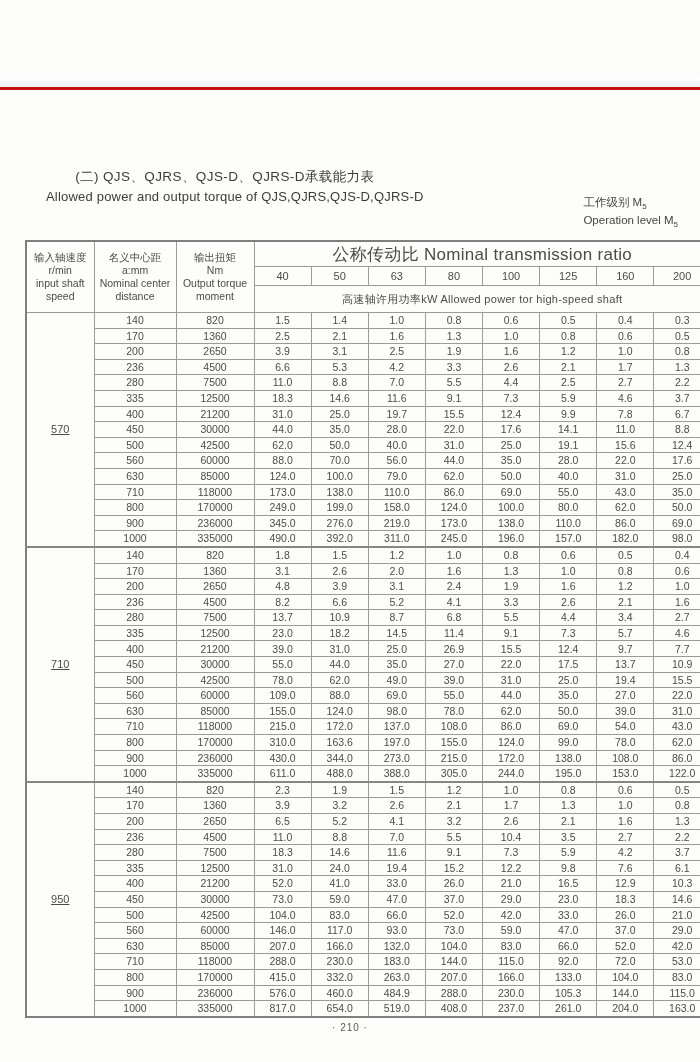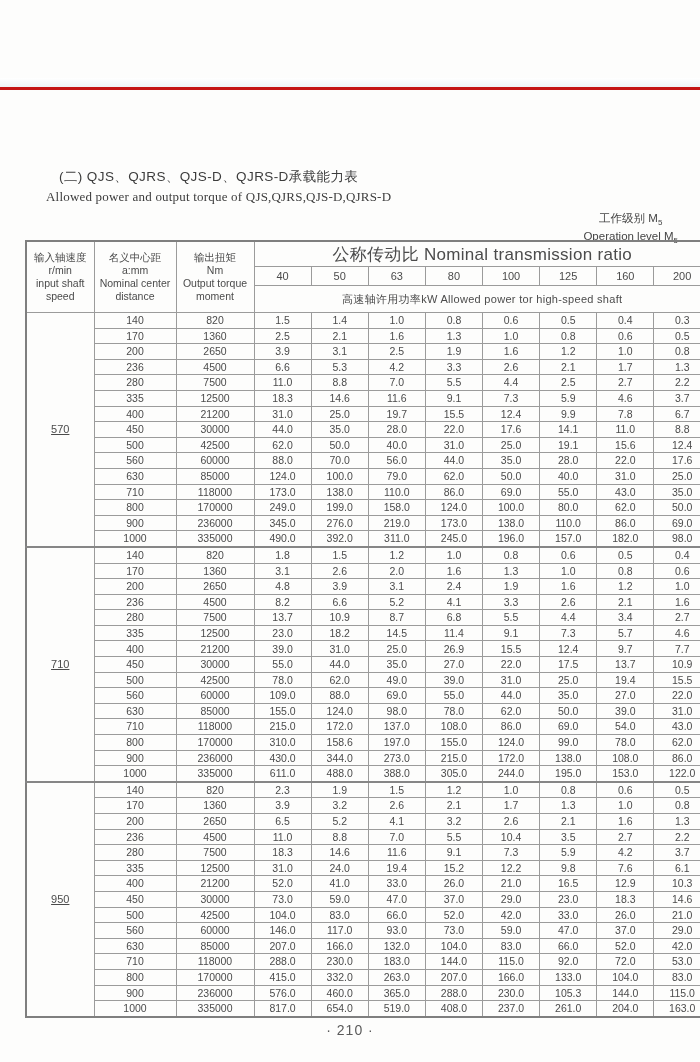--- a/index.html
+++ b/index.html
@@ -10,23 +10,23 @@
     position:relative;
     overflow:hidden;
     color:#4b4b4b;
   }
   .rule-halo { position:absolute; top:78px; left:0; width:700px; height:9px;
                background:linear-gradient(#ffffff,#eef3f5); }
   .red-rule  { position:absolute; top:87px; left:0; width:700px; height:3px; }
 
   .title-block { position:absolute; left:26px; top:168px; color:#3c3c3c;text-align:center; }
   .title-zh { font-size:13.5px; letter-spacing:0.4px; }
-  .title-en { font-size:13px; margin-left:20px; margin-top:3px; letter-spacing:0.2px;font-family:Liberation Serif, serif; }
-
-  .work-level { position:absolute; right:22px; top:211px; text-align:center;
+  .title-en { font-size:13px; margin-left:20px; margin-top:3px; letter-spacing:0.2px; }
+
+  .work-level { position:absolute; right:22px; top:195px; text-align:left;
                 font-size:11.5px; color:#454545; line-height:1.35; }
   .work-level sub { font-size:8px; }
 
   table.capacity {
     position:absolute; left:25px; top:240px; width:687px;
     border-collapse:collapse; table-layout:fixed;
     border:2px solid #7f7f7f;
   }
   table.capacity th, table.capacity td {
     border:1px solid #9b9b9b;
@@ -38,21 +38,21 @@
   }
   th.hdr-main   { font-size:10.5px; line-height:1.25; white-space:pre-line; }
   th.span-header{ height:24px; font-size:17px; letter-spacing:0.3px; }
   th.ratio-cell { height:18px; font-size:11px;margin-top:28px; }
   th.power-header{ height:26px; font-size:11px; letter-spacing:0.3px; }
   tbody td { height:14.6px; font-size:10.5px; line-height:1; }
   td.speed-cell { font-size:11px;text-decoration:underline; }
   tr.block-start td { border-top:2px solid #868686; }
 
   .page-number { position:absolute; top:1022px; left:0; width:700px;
-                 text-align:center; font-size:14px; color:#5a5a5a; letter-spacing:1px; }
+                 text-align:center; font-size:10px; color:#5a5a5a; letter-spacing:1px; }
 </style>
 </head>
 <body>
 
 <div class="rule-halo"></div>
 <div class="red-rule" style="background: rgb(196, 20, 20);"></div>
 
 <div class="title-block">
   <div class="title-zh">(二) QJS、QJRS、QJS-D、QJRS-D承载能力表</div>
   <div class="title-en">Allowed power and output torque of QJS,QJRS,QJS-D,QJRS-D</div>
@@ -431,21 +431,21 @@
         <td>108.0</td>
         <td>86.0</td>
         <td>69.0</td>
         <td>54.0</td>
         <td>43.0</td>
       </tr>
       <tr>
         <td>800</td>
         <td>170000</td>
         <td>310.0</td>
-        <td>158.6</td>
+        <td>163.6</td>
         <td>197.0</td>
         <td>155.0</td>
         <td>124.0</td>
         <td>99.0</td>
         <td>78.0</td>
         <td>62.0</td>
       </tr>
       <tr>
         <td>900</td>
         <td>236000</td>
@@ -625,21 +625,21 @@
         <td>166.0</td>
         <td>133.0</td>
         <td>104.0</td>
         <td>83.0</td>
       </tr>
       <tr>
         <td>900</td>
         <td>236000</td>
         <td>576.0</td>
         <td>460.0</td>
-        <td>365.0</td>
+        <td>484.9</td>
         <td>288.0</td>
         <td>230.0</td>
         <td>105.3</td>
         <td>144.0</td>
         <td>115.0</td>
       </tr>
       <tr>
         <td>1000</td>
         <td>335000</td>
         <td>817.0</td>

